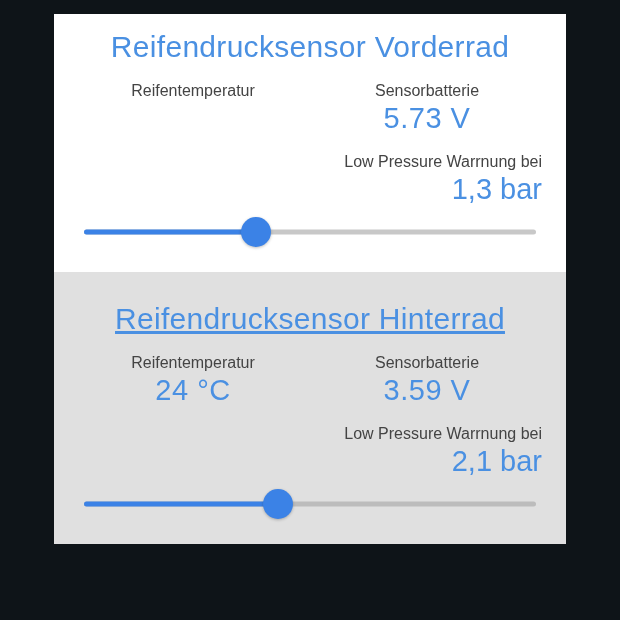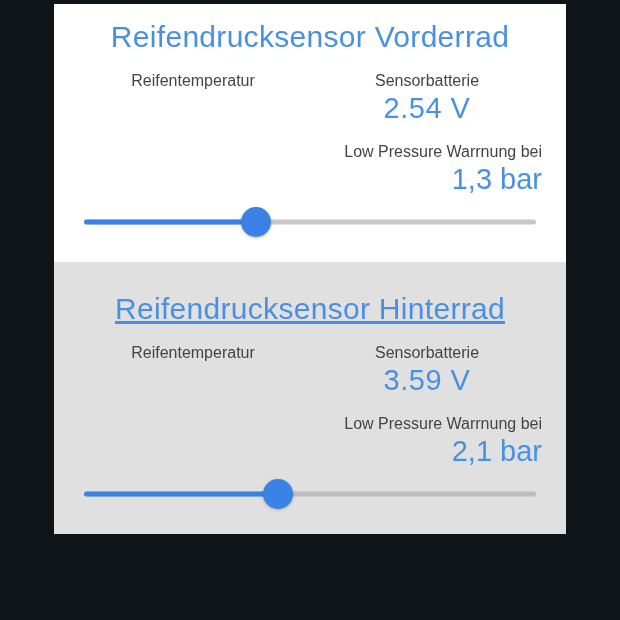--- a/index.html
+++ b/index.html
@@ -7,21 +7,21 @@
   body {
     font-family: -apple-system, "Helvetica Neue", Helvetica, Arial, sans-serif;
     font-weight: 300;
     background: #0e1418;
     display: flex;
     justify-content: center;
     align-items: flex-start;
   }
   .phone {
     width: 512px;
-    margin-top: 4px;
+    margin-top: 14px;
     background: #ec4899;
   }
   .section {
     padding: 8px 24px 24px 24px;
   }
   .section.front { background: #ffffff; }
   .section.rear  { background: #e0e0e0; }
   .section-title {
     font-size: 30px;
     font-weight: 300;
@@ -111,21 +111,21 @@
 
   <div class="section front">
     <h2 class="section-title">Reifendrucksensor Vorderrad</h2>
 
     <div class="row">
       <div class="metric">
         <div class="metric-label">Reifentemperatur</div>
       </div>
       <div class="metric">
         <div class="metric-label">Sensorbatterie</div>
-        <div class="metric-value">2.54 V</div>
+        <div class="metric-value">5.73 V</div>
       </div>
     </div>
 
     <div class="warning-block">
       <div class="warning-label">Low Pressure Warrnung bei</div>
       <div class="warning-value">1,3 bar</div>
     </div>
 
     <div class="slider-wrap">
       <div class="track"></div>
@@ -133,20 +133,21 @@
       <div class="thumb" style="left:38%"></div>
     </div>
   </div>
 
   <div class="section rear">
     <h2 class="section-title">Reifendrucksensor Hinterrad</h2>
 
     <div class="row">
       <div class="metric">
         <div class="metric-label">Reifentemperatur</div>
+        <div class="metric-value">24 °C</div>
       </div>
       <div class="metric">
         <div class="metric-label">Sensorbatterie</div>
         <div class="metric-value">3.59 V</div>
       </div>
     </div>
 
     <div class="warning-block">
       <div class="warning-label">Low Pressure Warrnung bei</div>
       <div class="warning-value">2,1 bar</div>

